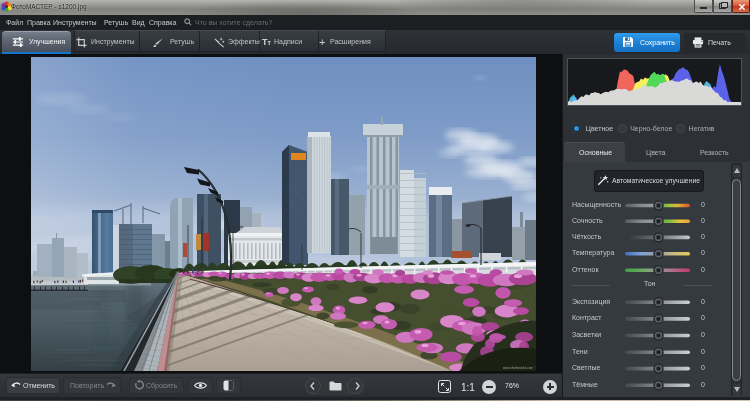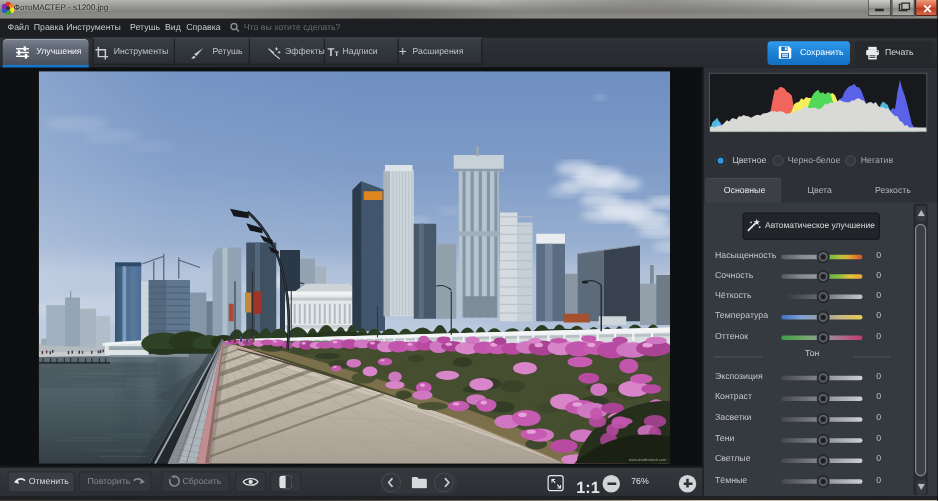--- a/index.html
+++ b/index.html
@@ -862,21 +862,21 @@
 <svg class="abs" style="left:329px;top:7px" width="13" height="10" viewBox="0 0 13 10">
         <path d="M0.5 1.5 A1 1 0 0 1 1.5 0.5 L4.5 0.5 L6 2 L11.5 2 A1 1 0 0 1 12.5 3 L12.5 8.5 A1 1 0 0 1 11.5 9.5 L1.5 9.5 A1 1 0 0 1 0.5 8.5 Z" fill="#d6d8da"></path>
       </svg>
 <svg class="abs" style="left:355px;top:8px" width="5" height="8" viewBox="0 0 5 8">
         <path d="M1 0.5 L4 4 L1 7.5" stroke="#c9ccce" stroke-width="1.4" fill="none"></path>
       </svg>
 <div class="abs" style="left:438px;top:6px;width:13px;height:13px;border:1.2px solid #e3e5e7;border-radius:2.5px"></div>
 <svg class="abs" style="left:440.5px;top:8.5px" width="8" height="8" viewBox="0 0 8 8">
         <path d="M0.5 3 L0.5 0.5 L3 0.5 M5 7.5 L7.5 7.5 L7.5 5 M0.5 0.5 L3.2 3.2 M7.5 7.5 L4.8 4.8" stroke="#e3e5e7" stroke-width="1"></path>
       </svg>
-<span class="abs" style="left:461px;top:8px;font-size:13px;font-weight:bold;color:#e3e5e7">1:1</span>
+<span class="abs" style="left:461px;top:8px;font-size:10px;font-weight:normal;color:#e3e5e7">1:1</span>
 <div class="abs" style="left:482px;top:6px;width:14px;height:14px;border-radius:50%;background:#d2d4d6"></div>
 <div class="abs" style="left:485.5px;top:12px;width:7px;height:1.8px;background:#2b2e32"></div>
 <span class="abs" style="left:505px;top:8px;color:#e3e5e7">76%</span>
 <div class="abs" style="left:543px;top:6px;width:14px;height:14px;border-radius:50%;background:#d2d4d6"></div>
 <div class="abs" style="left:546.5px;top:12px;width:7px;height:1.8px;background:#2b2e32"></div>
 <div class="abs" style="left:549.1px;top:9.4px;width:1.8px;height:7px;background:#2b2e32"></div>
 </div>
 
 <div class="abs" style="left:0;top:397px;width:750px;height:4px;background:#202226"></div>
 <div class="abs" style="left:0;top:399.5px;width:750px;height:1.5px;background:linear-gradient(90deg,#45403a,#3b3a38 30%,#7a7264 55%,#c5baa5 75%,#cfc4ae)"></div>

